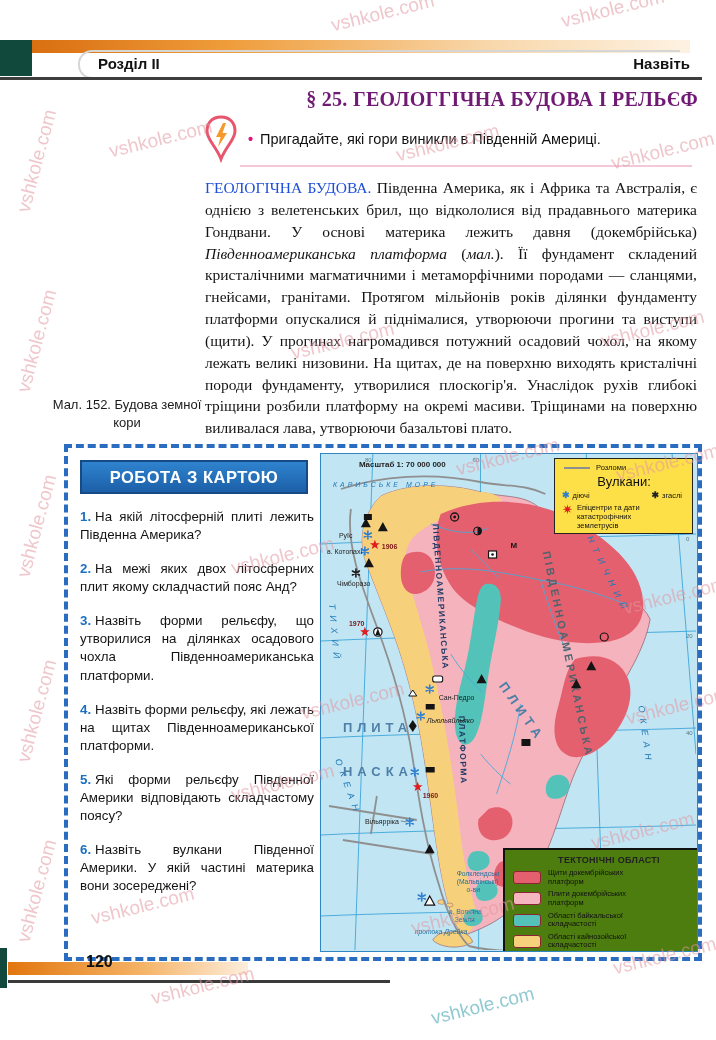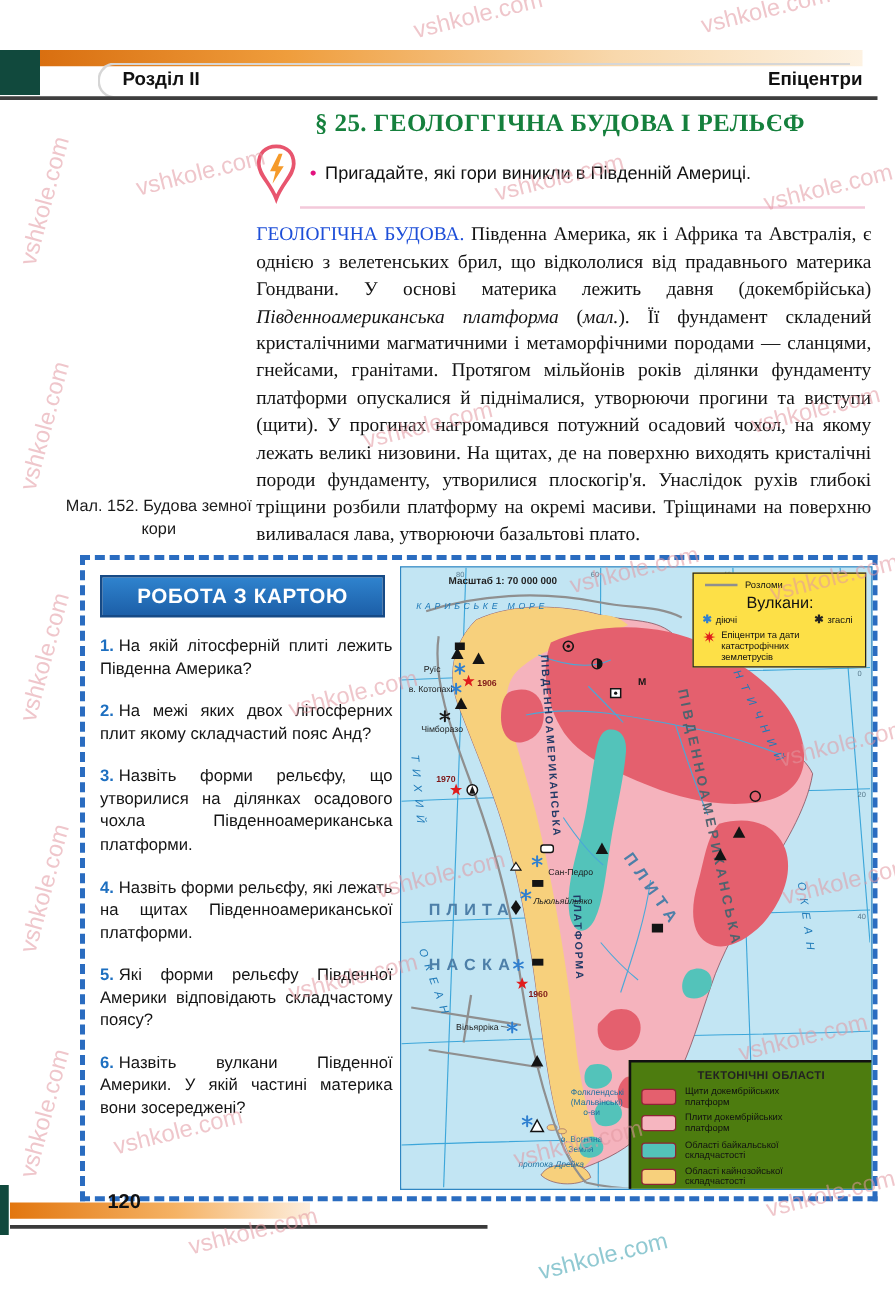--- a/index.html
+++ b/index.html
@@ -14,22 +14,22 @@
   .green-corner{position:absolute;left:0;top:40px;width:32px;height:36px;background:#11493d;}
   .green-bottom{position:absolute;left:0;top:948px;width:7px;height:40px;background:#11493d;}
   .orange-bar{position:absolute;left:32px;top:40px;width:658px;height:13px;
       background:linear-gradient(to right,#d96f10,#ef9d3c 30%,#f8d8ac 70%,#fdf2e2);}
   .tab-outline{position:absolute;left:78px;top:50px;width:600px;height:25px;
       border:2px solid #d6d6d6;border-right:none;border-radius:14px 0 0 14px;}
   .hdr-left{position:absolute;left:98px;top:55px;font-weight:bold;font-size:15px;color:#111;}
   .hdr-right{position:absolute;right:26px;top:55px;font-weight:bold;font-size:15px;color:#111;}
   .hdr-rule{position:absolute;left:0;top:77px;width:702px;height:2.5px;background:#3e3e3e;}
 
-  .title{position:absolute;left:198px;top:88px;width:500px;text-align:center;
-      font-family:"Liberation Serif",serif;font-weight:bold;font-size:20px;color:#15803d;letter-spacing:.3px;}
+  .title{position:absolute;left:198px;top:88px;width:500px;text-align:right;
+      font-family:"Liberation Serif",serif;font-weight:bold;font-size:20px;color:#701a75;letter-spacing:.3px;}
   .pin{position:absolute;left:204px;top:114px;}
   .recall{position:absolute;left:248px;top:131px;width:440px;font-size:14.5px;color:#111;}
   .recall .dot{color:#e2127e;font-weight:bold;margin-right:7px;}
   .recall-rule{position:absolute;left:240px;top:165px;width:452px;height:2px;background:#f3c9da;}
 
   .para{position:absolute;left:205px;top:177px;width:492px;font-family:"Liberation Serif",serif;
       font-size:15.5px;line-height:1.41;text-align:justify;color:#141414;}
   .para .lead{color:#1d4ed8;font-weight:normal;}
   .para em{font-style:italic;}
   .figcap{position:absolute;left:48px;top:396px;width:158px;text-align:center;
@@ -118,21 +118,21 @@
   <span class="wm" style="left:90px;top:895px">vshkole.com</span>
   <span class="wm" style="left:410px;top:905px">vshkole.com</span>
   <span class="wm" style="left:150px;top:975px">vshkole.com</span>
   <span class="wm teal" style="left:430px;top:995px">vshkole.com</span>
   <span class="wm" style="left:612px;top:945px">vshkole.com</span>
 
   <div class="green-corner"></div>
   <div class="orange-bar"></div>
   <div class="tab-outline"></div>
   <div class="hdr-left">Розділ II</div>
-  <div class="hdr-right">Епіцентри</div>
+  <div class="hdr-right">Назвіть</div>
   <div class="hdr-rule"></div>
 
   <div class="title">§ 25. ГЕОЛОГГІЧНА БУДОВА І РЕЛЬЄФ</div>
 
   <div class="pin">
     <svg width="34" height="54" viewBox="0 0 34 54">
       <path d="M17 3 C26 3 31 9 31 17 C31 26 22 32 17 45 C12 32 3 26 3 17 C3 9 8 3 17 3 Z" fill="#ffffff" stroke="#e8556e" stroke-width="3"></path>
       <path d="M19 9 L12 23 L16.5 23 L14 33 L23 19 L18.5 19 L22 9 Z" fill="#f59a2a"></path>
     </svg>
   </div>

